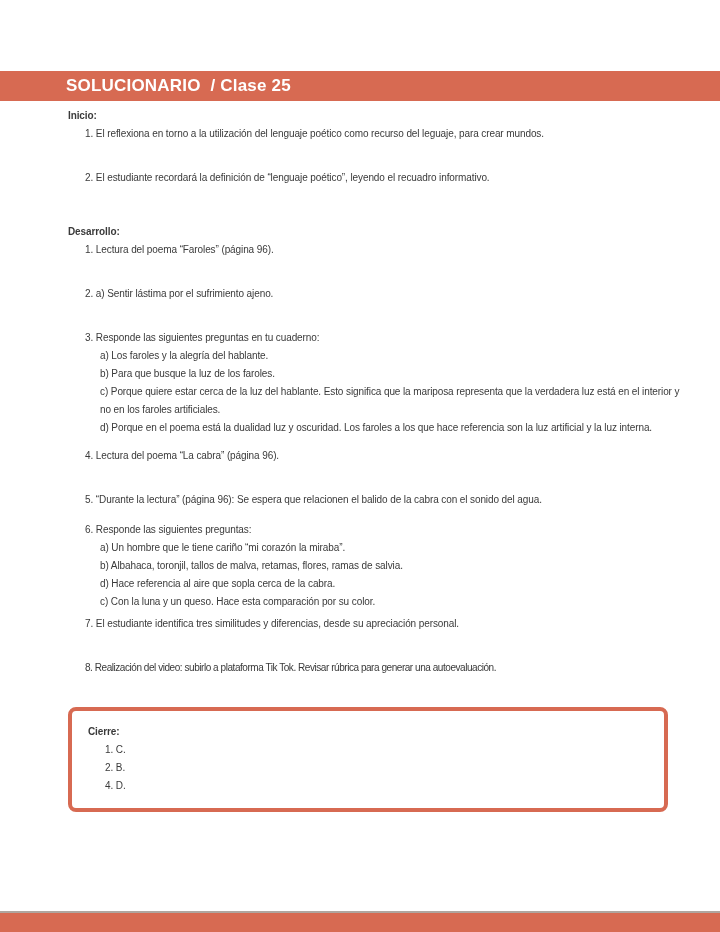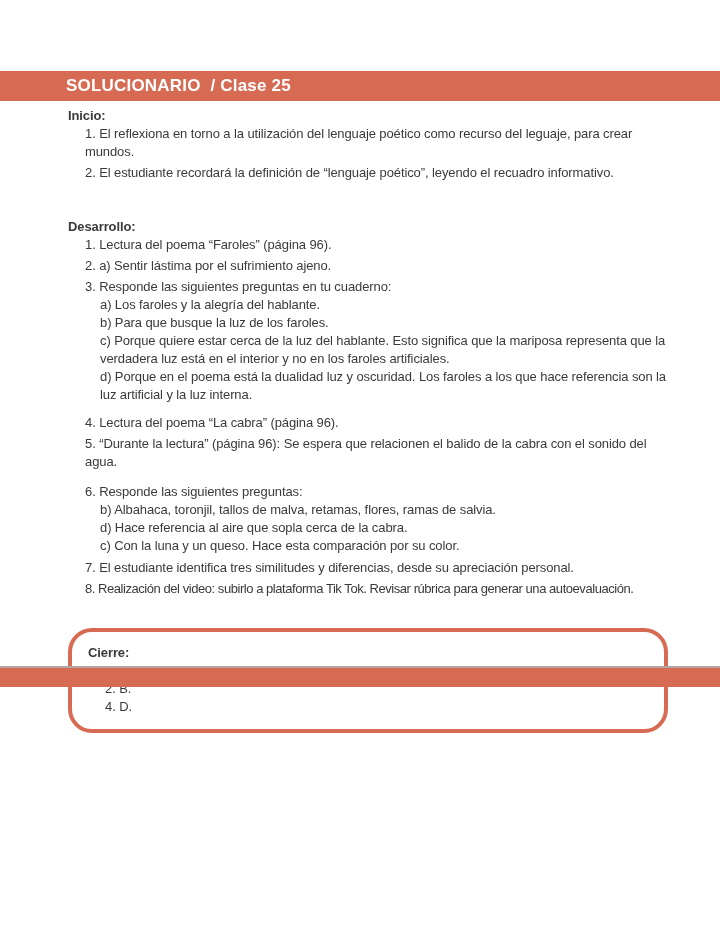--- a/index.html
+++ b/index.html
@@ -10,21 +10,21 @@
     width: 720px;
     height: 932px;
     position: relative;
     background: #ffffff;
     overflow: hidden;
     font-family: "Liberation Sans", sans-serif;
     color: #3a3a3a;
   }
   .page {
     width: 720px;
-    height: 687px;
+    height: 932px;
     position: relative;
   }
   .top-space {
     height: 71px;
     background: #ffffff;
   }
   .header-bar {
     height: 30px;
     background: #d76a52;
     display: flex;
@@ -33,55 +33,55 @@
   .header-title {
     margin-left: 66px;
     color: #ffffff;
     font-weight: bold;
     font-size: 17px;
     letter-spacing: 0.2px;
     white-space: pre;
   }
   .content {
     padding: 0 40px 0 68px;
-    font-size: 13px;
+    font-size: 10px;
     line-height: 18px;
     letter-spacing: -0.1px;
   }
   .section-heading {
     font-weight: bold;
   }
   .heading-inicio {
     margin-top: 6px;
   }
   .heading-desarrollo {
     margin-top: 36px;
   }
   .item {
     margin-left: 17px;
   }
   .subitem {
     margin-left: 32px;
   }
-  .mt-15 { margin-top: 3px; }
+  .mt-15 { margin-top: 26px; }
   .mt-16 { margin-top: 4px; }
   .mt-12 { margin-top: 12px; }
   .mt-10 { margin-top: 10px; }
   .oneline {
     white-space: nowrap;
   }
   .condensed {
     letter-spacing: -0.45px;
     white-space: nowrap;
   }
   .cierre-box {
     margin: 30px 0 0 0;
     width: 576px;
     border: 4px solid #d76a52;
-    border-radius: 24px;
+    border-radius: 8px;
     padding: 12px 0 13px 16px;
     box-sizing: content-box;
   }
   .cierre-answer {
     margin-left: 17px;
   }
   .footer-bar {
     position: absolute;
     left: 0;
     bottom: 0;
@@ -112,20 +112,21 @@
     <div class="item">1. Lectura del poema “Faroles” (página 96).</div>
     <div class="item mt-15">2. a) Sentir lástima por el sufrimiento ajeno.</div>
     <div class="item mt-15">3. Responde las siguientes preguntas en tu cuaderno:</div>
     <div class="subitem">a) Los faroles y la alegría del hablante.</div>
     <div class="subitem">b) Para que busque la luz de los faroles.</div>
     <div class="subitem">c) Porque quiere estar cerca de la luz del hablante. Esto significa que la mariposa representa que la verdadera luz está en el interior y no en los faroles artificiales.</div>
     <div class="subitem">d) Porque en el poema está la dualidad luz y oscuridad. Los faroles a los que hace referencia son la luz artificial y la luz interna.</div>
     <div class="item mt-10">4. Lectura del poema “La cabra” (página 96).</div>
     <div class="item mt-15">5. “Durante la lectura” (página 96): Se espera que relacionen el balido de la cabra con el sonido del agua.</div>
     <div class="item mt-12">6. Responde las siguientes preguntas:</div>
+    <div class="subitem">a) Un hombre que le tiene cariño “mi corazón la miraba”.</div>
     <div class="subitem">b) Albahaca, toronjil, tallos de malva, retamas, flores, ramas de salvia.</div>
     <div class="subitem">d) Hace referencia al aire que sopla cerca de la cabra.</div>
     <div class="subitem">c) Con la luna y un queso. Hace esta comparación por su color.</div>
     <div class="item mt-16">7. El estudiante identifica tres similitudes y diferencias, desde su apreciación personal.</div>
     <div class="item mt-15 condensed">8. Realización del video: subirlo a plataforma Tik Tok. Revisar rúbrica para generar una autoevaluación.</div>
 
     <div class="cierre-box">
       <div class="section-heading">Cierre:</div>
       <div class="cierre-answer">1. C.</div>
       <div class="cierre-answer">2. B.</div>

